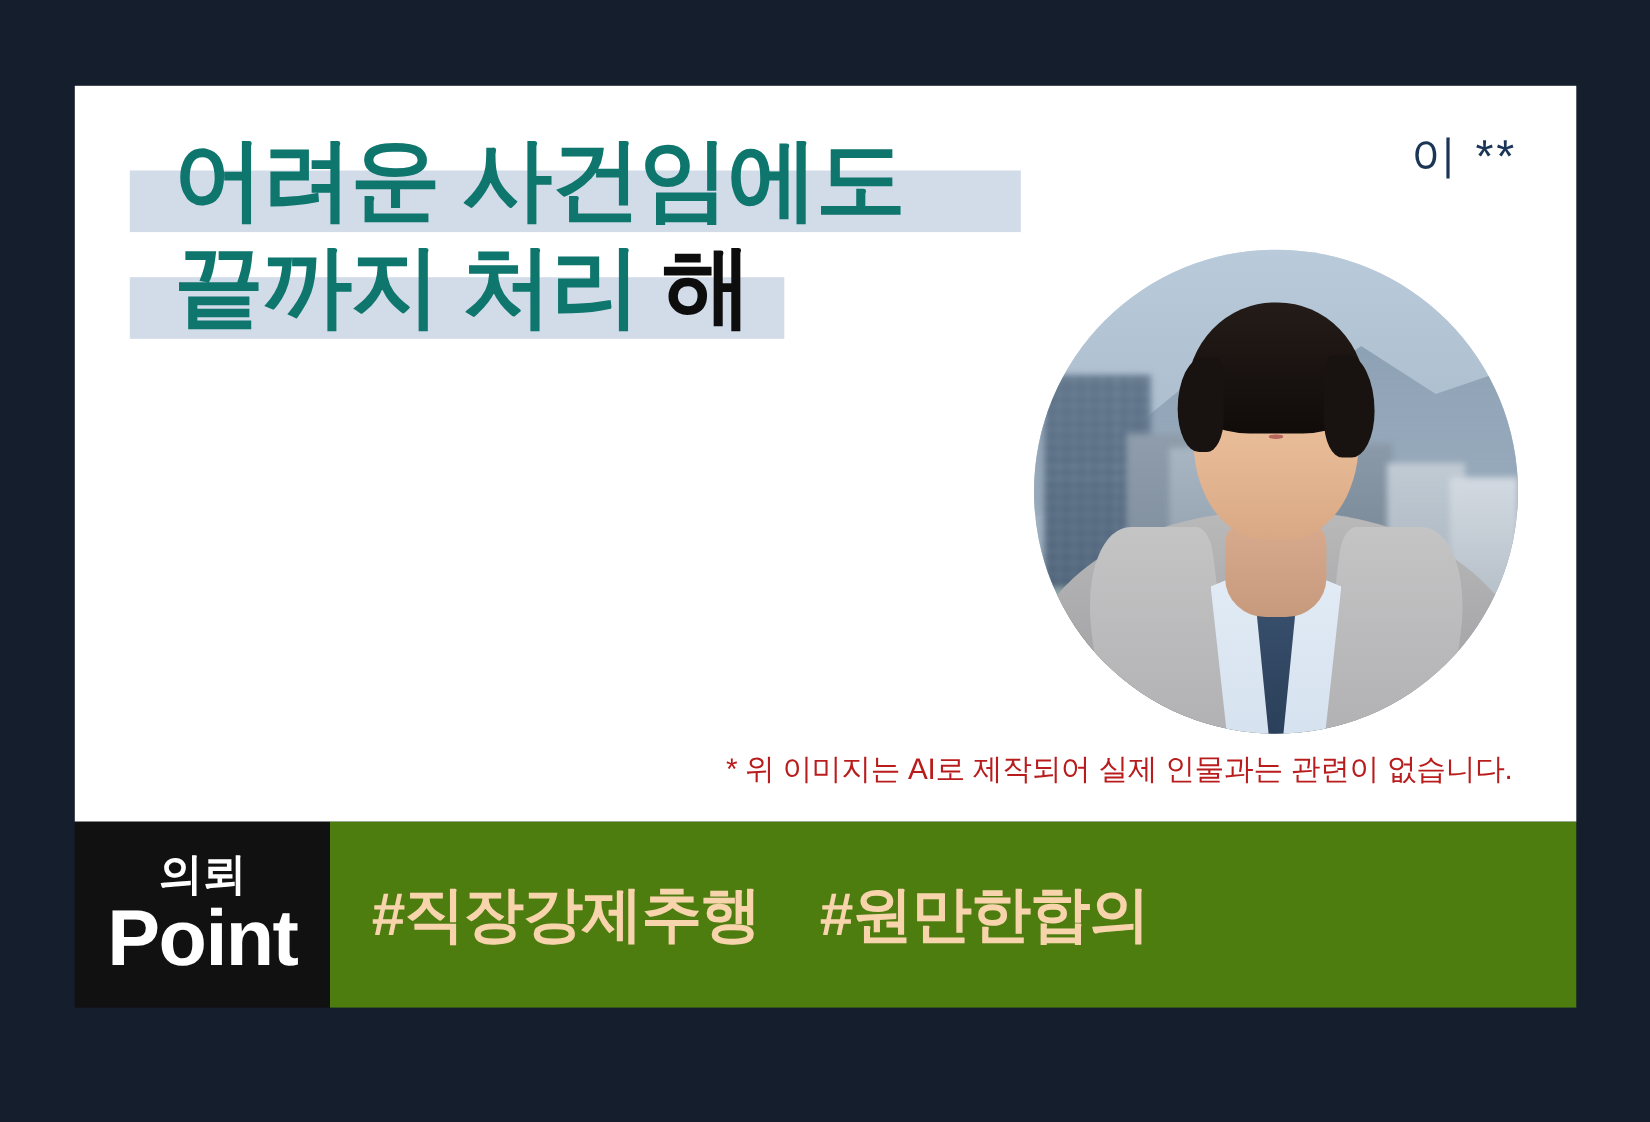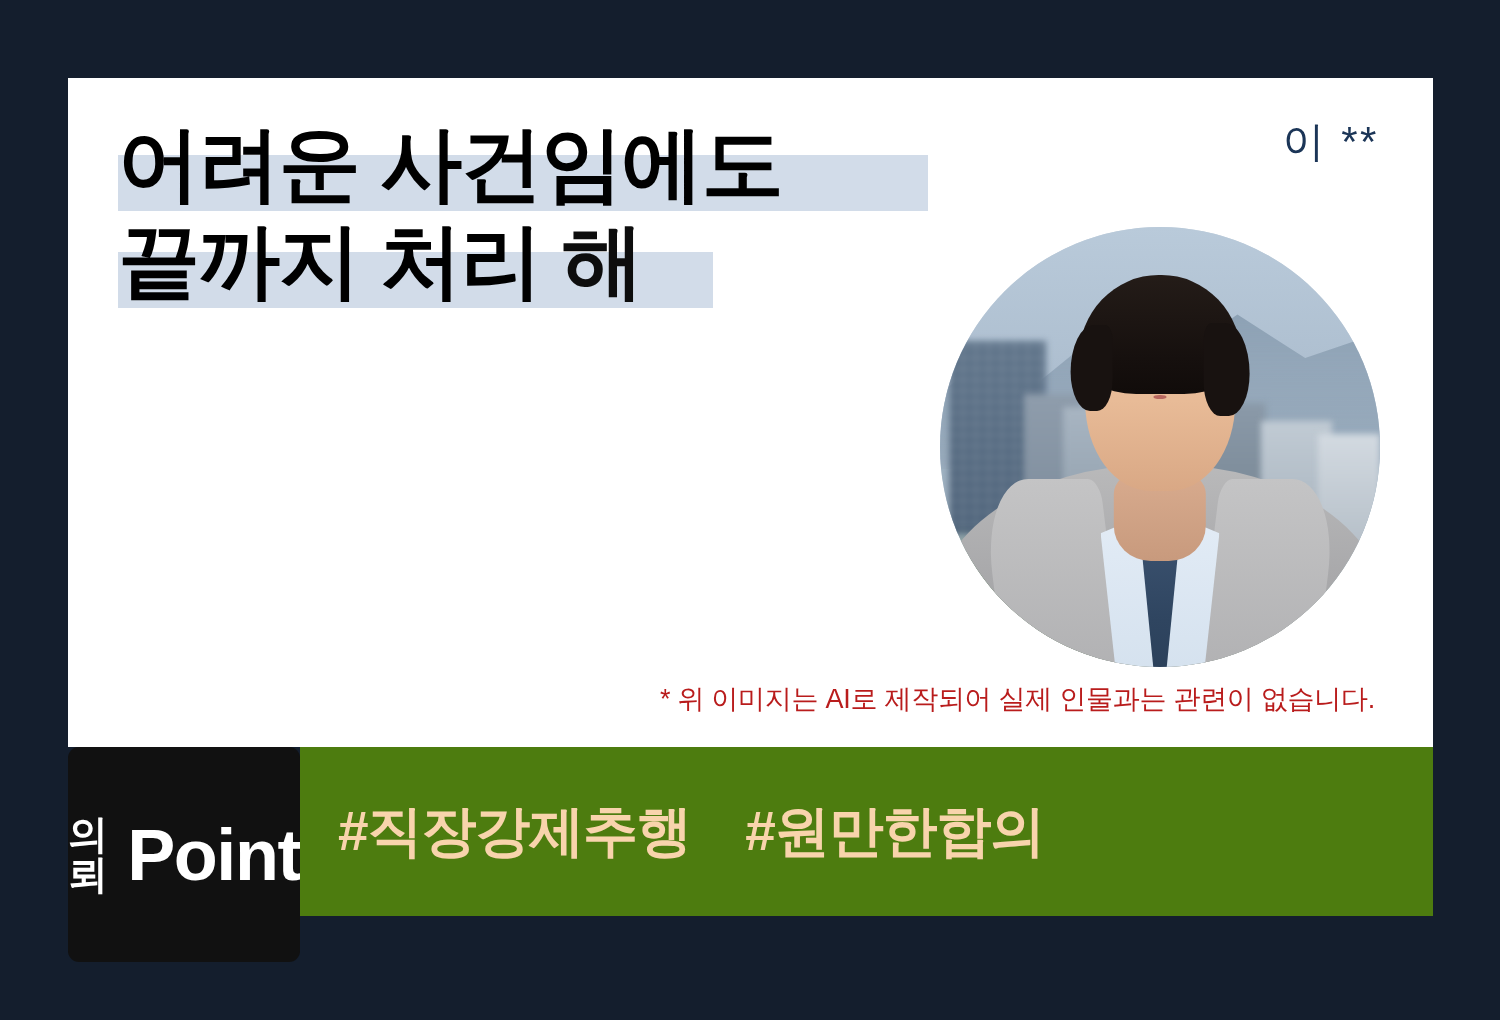--- a/index.html
+++ b/index.html
@@ -52,21 +52,21 @@
     left: 0;
     bottom: 2px;
     height: 56px;
     background: #d2dce9;
     z-index: 0;
   }
   .hl-line .txt {
     position: relative;
     z-index: 1;
   }
-  .navy-txt { color: #000000; }
+  .navy-txt { color: #0f766e; margin-left: 40px; }
   .black-txt { color: #0d0d0d; }
 
   #band1 { width: 810px; }
   #band2 { width: 595px; }
 
   
   #name-tag {
     position: absolute;
     right: 54px;
     top: 36px;
@@ -275,27 +275,26 @@
     letter-spacing: -0.01em;
     white-space: nowrap;
   }
 
   
   #logo-block {
     position: absolute;
     left: 68px;
     top: 747px;
     width: 232px;
-    height: 215px;
+    height: 169px;
     background: #111111;
     display: flex;
-    flex-direction: row;
+    flex-direction: column;
     align-items: center;
     justify-content: center;
-    border-radius: 11px;
   }
   #logo-ko {
     color: #ffffff;
     font-size: 40px;
     font-weight: 700;
     line-height: 1;
     letter-spacing: -0.01em;
     margin-bottom: 2px;
   }
   #logo-en {

